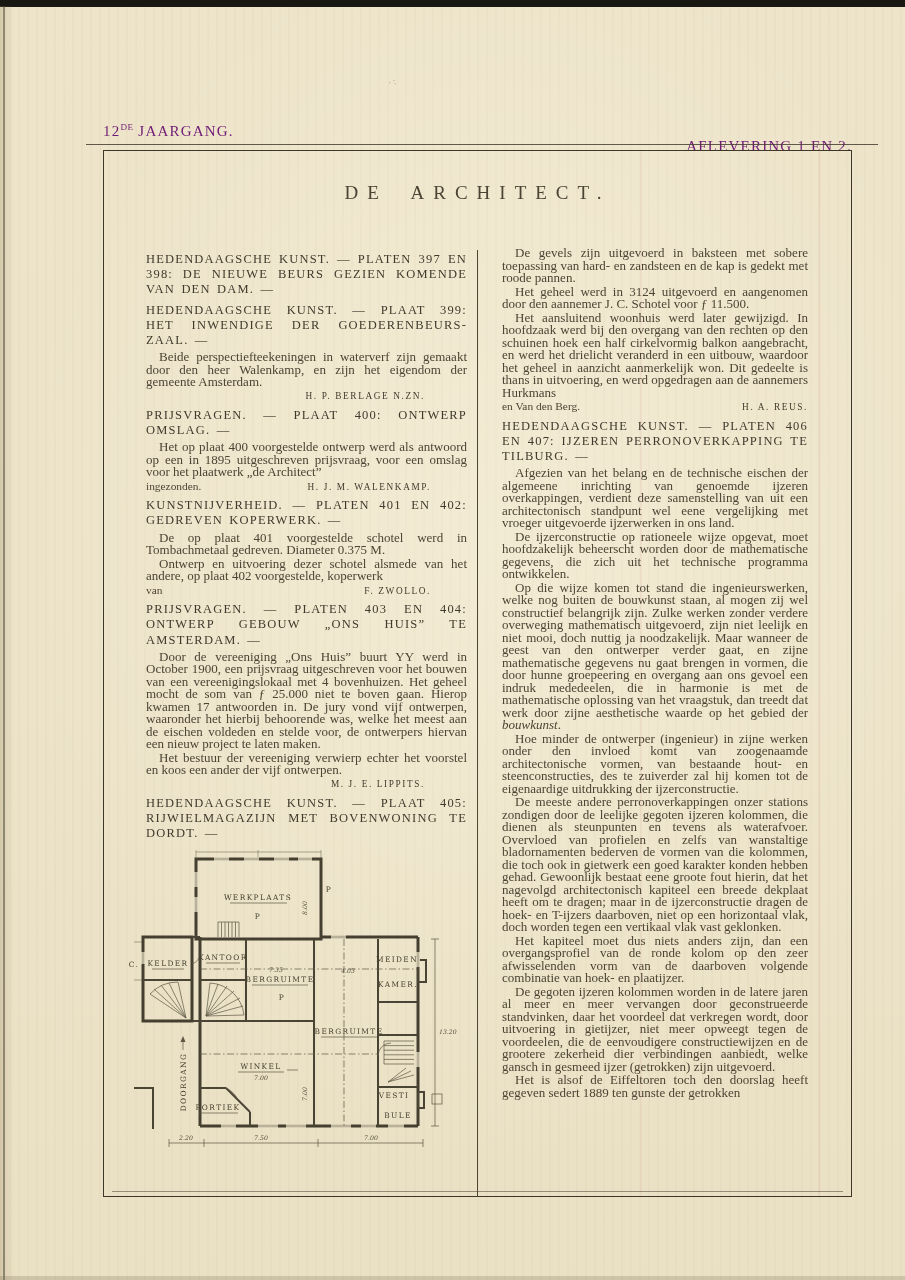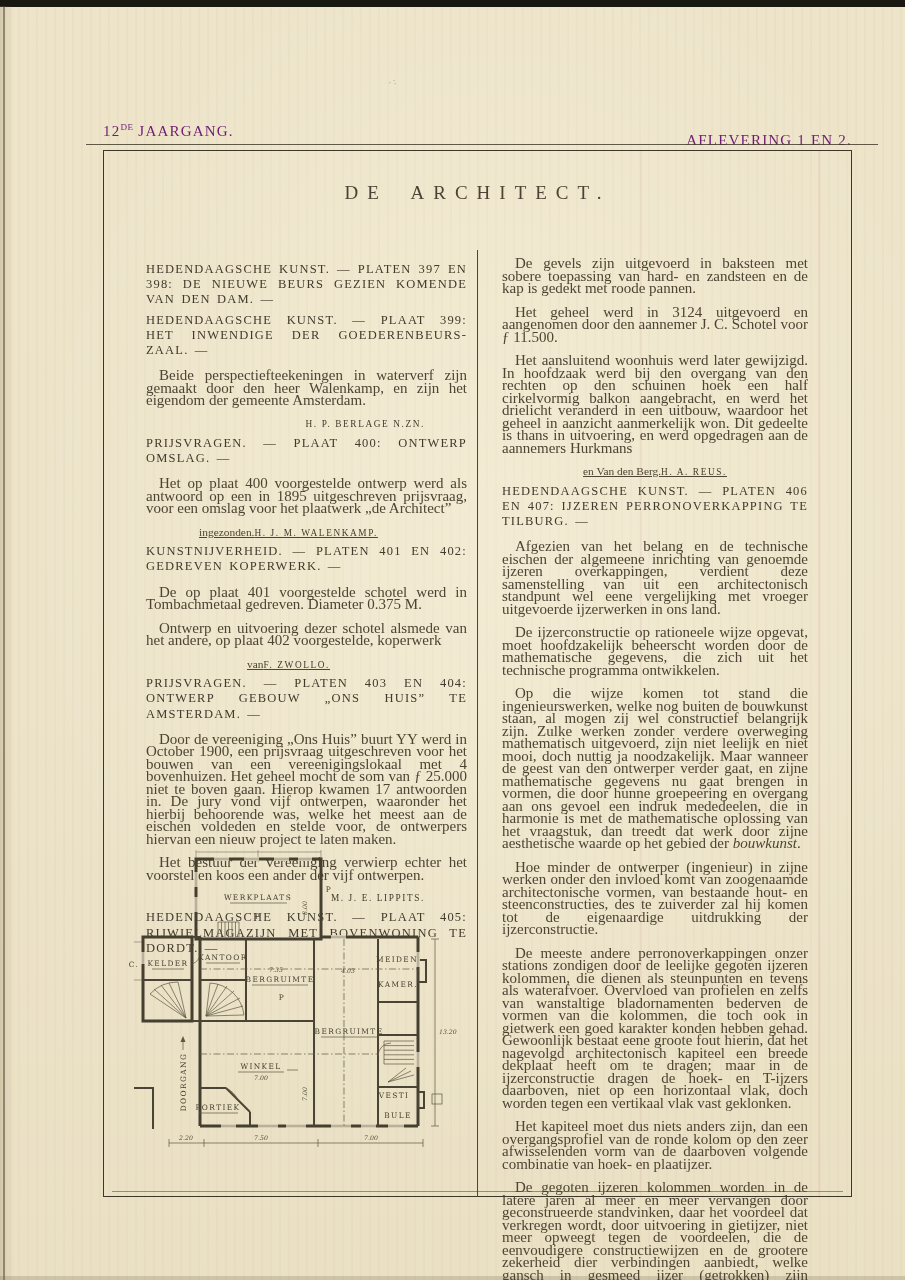--- a/index.html
+++ b/index.html
@@ -23,42 +23,42 @@
   .streak{position:absolute;top:150px;height:1047px;width:2px;}
   .streak.pink1{left:640px;background:rgba(195,110,110,.07);}
   .streak.pink2{left:818px;background:rgba(195,110,110,.09);}
   .smudge{position:absolute;left:388px;top:76px;width:14px;height:10px;opacity:.5;
     color:#5c5238;font-size:9px;letter-spacing:2px;transform:rotate(-18deg);}
 
   .page-header{position:absolute;left:103px;top:122px;width:749px;height:22px;
     color:#701a75;font-size:15px;letter-spacing:1.2px;}
   .journal-volume{position:absolute;left:0;top:0;}
   .journal-volume sup{font-size:9px;vertical-align:6px;letter-spacing:.5px;}
-  .issue-label{position:absolute;right:0;top:10px;}
+  .issue-label{position:absolute;right:0;top:16px;}
   .header-rule{position:absolute;left:86px;top:144px;width:792px;height:1px;background:rgba(70,63,48,.85);}
 
   .content-frame{position:absolute;left:103px;top:150px;width:749px;height:1047px;
     border:1.5px solid #3d372a;box-sizing:border-box;}
   .content-frame .inner-bottom-rule{position:absolute;left:8px;right:8px;bottom:4px;height:1px;background:rgba(62,56,42,.5);}
   .column-divider{position:absolute;left:477px;top:250px;width:1px;height:947px;background:#4d4735;}
 
   .masthead-title{position:absolute;left:103px;top:182px;width:749px;text-align:center;
     font-size:19px;letter-spacing:9px;word-spacing:10px;color:#4b4435;}
 
   .col{position:absolute;top:246px;color:#4d4434;}
   .col-left{left:146px;width:321px;}
   .col-right{left:502px;width:306px;}
 
   .heading{font-size:12.5px;line-height:15.2px;letter-spacing:1.2px;word-spacing:2px;
     color:#403a2c;text-align:justify;margin:5px 0 3px;}
-  .col > .heading:first-child{margin-top:16px;}
-  .para{font-size:15px;line-height:12.5px;text-align:justify;text-indent:13px;margin:11px 0;}
+  .col > .heading:first-child{margin-top:6px;}
+  .para{font-size:13px;line-height:12.5px;text-align:justify;text-indent:13px;margin:1px 0;}
   .para em{font-style:italic;}
-  .sigline{display:flex;justify-content:center;align-items:baseline;
-    font-size:11.4px;line-height:12.6px;margin:0 0 1px;text-decoration:underline;}
+  .sigline{display:flex;justify-content:space-between;align-items:baseline;
+    font-size:11.4px;line-height:12.6px;margin:0 0 1px;}
   .sig-inline{font-size:9.3px;letter-spacing:1.6px;color:#433c2d;}
   .col-left .sigline .sig-inline{margin-right:36px;}
   .col-right .sigline .sig-inline{margin-right:0;}
   .sig{font-size:9.3px;letter-spacing:1.6px;color:#433c2d;text-align:right;
     padding-right:42px;line-height:13px;margin:1px 0 2px;}
 
   .plan-figure{position:absolute;left:126px;top:842px;width:360px;height:350px;}
   .pw3{stroke:#453f30;stroke-width:3;fill:none;}
   .pw2{stroke:#4a4434;stroke-width:2;fill:none;}
   .pt1{stroke:#5d5643;stroke-width:.7;fill:none;}

